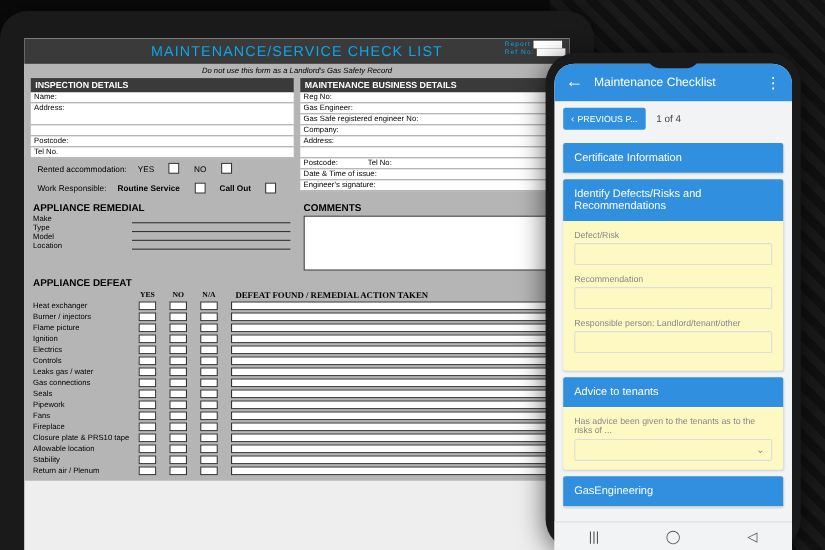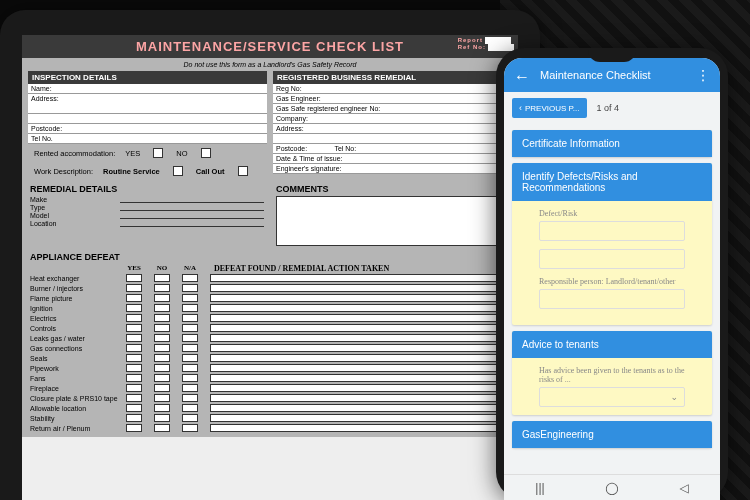--- a/index.html
+++ b/index.html
@@ -6,21 +6,21 @@
   body { font-family: Arial, sans-serif; width: 750px; height: 500px; overflow: hidden; background: #0a0a0a; position: relative; }
 
   
   .bg-pattern { position: absolute; top: 0; right: 0; width: 250px; height: 500px; background: #111; background-image: repeating-linear-gradient(45deg, #1a1a1a 0 8px, #111 8px 16px), repeating-linear-gradient(-45deg, #1a1a1a 0 8px, transparent 8px 16px); }
 
   
   .tablet { position: absolute; left: 0; top: 10px; width: 540px; height: 490px; background: #1a1a1a; border-radius: 25px 25px 0 0; padding: 25px 22px 0 22px; box-shadow: 0 0 20px rgba(0,0,0,.5); }
   .tablet-screen { background: #eee; width: 100%; height: 100%; overflow: hidden; }
 
   .form { background: #b5b5b5; font-size: 7px; }
-  .form-header { background: #3a3a3a; color: #fca5a5; text-align: center; padding: 4px 0; font-size: 13px; font-weight: bold; letter-spacing: 1px; position: relative; }
+  .form-header { background: #3a3a3a; color: #0ea5e9; text-align: center; padding: 4px 0; font-size: 13px; font-weight: normal; letter-spacing: 1px; position: relative; }
   .form-ref { position: absolute; right: 4px; top: 2px; font-size: 6px; text-align: left; }
   .form-ref-box { display: inline-block; background: #fff; width: 26px; height: 7px; vertical-align: middle; margin-left: 2px; }
   .form-subheader { text-align: center; font-style: italic; font-size: 7px; padding: 3px 0; }
   .two-col { display: flex; padding: 0 6px; gap: 6px; }
   .col { flex: 1; }
   .section-title { background: #3a3a3a; color: #fff; font-weight: bold; font-size: 8px; padding: 2px 4px; }
   .field-row { background: #fff; border-bottom: 1px solid #999; padding: 1px 3px; font-size: 7px; min-height: 10px; }
   .field-tall { height: 20px; }
 
   .rented-row { display: flex; align-items: center; padding: 4px 6px; font-size: 7.5px; gap: 10px; }
@@ -63,21 +63,21 @@
   .app-bar-title { flex: 1; font-weight: 500; }
   .menu-dots { font-size: 14px; }
 
   .nav-row { display: flex; align-items: center; padding: 6px 8px; gap: 10px; }
   .prev-btn { background: #318fe0; color: #fff; font-size: 8px; padding: 5px 7px; border-radius: 2px; display: flex; align-items: center; gap: 3px; }
   .prev-btn .chev { font-size: 9px; }
   .page-count { font-size: 9px; color: #444; }
 
   .card { background: #fef9c3; margin: 6px 8px; border-radius: 2px; box-shadow: 0 1px 2px rgba(0,0,0,.15); }
   .card-header { background: #318fe0; color: #fff; padding: 8px 10px; font-size: 10px; font-weight: 500; border-radius: 2px 2px 0 0; }
-  .card-body { padding: 8px 27px; font-family: Liberation Serif, serif; }
+  .card-body { padding: 8px 10px; }
   .fld-label { font-size: 8px; color: #888; margin-bottom: 3px; }
   .fld-input { border: 1px solid #ddd; border-radius: 2px; height: 20px; margin-bottom: 8px; }
   .fld-select { border: 1px solid #ddd; border-radius: 2px; height: 20px; display: flex; align-items: center; justify-content: flex-end; padding-right: 6px; color: #888; font-size: 9px; }
 
   .soft-keys { position: absolute; bottom: 0; left: 0; right: 0; height: 26px; display: flex; justify-content: space-around; align-items: center; background: #f1f3f4; border-top: 1px solid #ddd; }
   .soft-key { width: 20px; height: 14px; display: flex; align-items: center; justify-content: center; color: #555; font-size: 12px; }
 </style>
 </head>
 <body>
 
@@ -105,45 +105,45 @@
           <div class="field-row">Tel No.</div>
 
           <div class="rented-row">
             <span>Rented accommodation:</span>
             <span>YES</span>
               <span class="cbox"></span>
             <span>NO</span>
               <span class="cbox"></span>
           </div>
           <div class="rented-row">
-            <span>Work Description:</span>
+            <span>Work Responsible:</span>
             <span style="font-weight:bold">Routine Service</span>
               <span class="cbox"></span>
             <span style="font-weight:bold">Call Out</span>
               <span class="cbox"></span>
           </div>
         </div>
 
         <div class="col">
-          <div class="section-title">REGISTERED BUSINESS REMEDIAL</div>
+          <div class="section-title">MAINTENANCE BUSINESS DETAILS</div>
           <div class="field-row">Reg No:</div>
           <div class="field-row">Gas Engineer:</div>
           <div class="field-row">Gas Safe registered engineer No:</div>
           <div class="field-row">Company:</div>
           <div class="field-row">Address:</div>
           <div class="field-row"></div>
           <div class="field-row"><span>Postcode:</span>&nbsp;&nbsp;&nbsp;&nbsp;&nbsp;&nbsp;&nbsp;&nbsp;&nbsp;&nbsp;&nbsp;&nbsp;&nbsp;&nbsp;<span>Tel No:</span></div>
           <div class="field-row">Date &amp; Time of issue:</div>
           <div class="field-row">Engineer's signature:</div>
         </div>
       </div>
 
       <div class="app-section">
         <div class="app-left">
-          <div class="sec-heading">REMEDIAL DETAILS</div>
+          <div class="sec-heading">APPLIANCE REMEDIAL</div>
           <div id="appliance-rows">
               <div class="app-row">
                 <span class="app-label">Make</span>
                 <span class="app-line"></span>
               </div>
               <div class="app-row">
                 <span class="app-label">Type</span>
                 <span class="app-line"></span>
               </div>
               <div class="app-row">
@@ -414,20 +414,21 @@
 
     <div class="card">
       <div class="card-header">Certificate Information</div>
     </div>
 
     <div class="card">
       <div class="card-header">Identify Defects/Risks and Recommendations</div>
       <div class="card-body">
         <div class="fld-label">Defect/Risk</div>
         <div class="fld-input"></div>
+        <div class="fld-label">Recommendation</div>
         <div class="fld-input"></div>
         <div class="fld-label">Responsible person: Landlord/tenant/other</div>
         <div class="fld-input"></div>
       </div>
     </div>
 
     <div class="card">
       <div class="card-header">Advice to tenants</div>
       <div class="card-body">
         <div class="fld-label">Has advice been given to the tenants as to the risks of ...</div>

